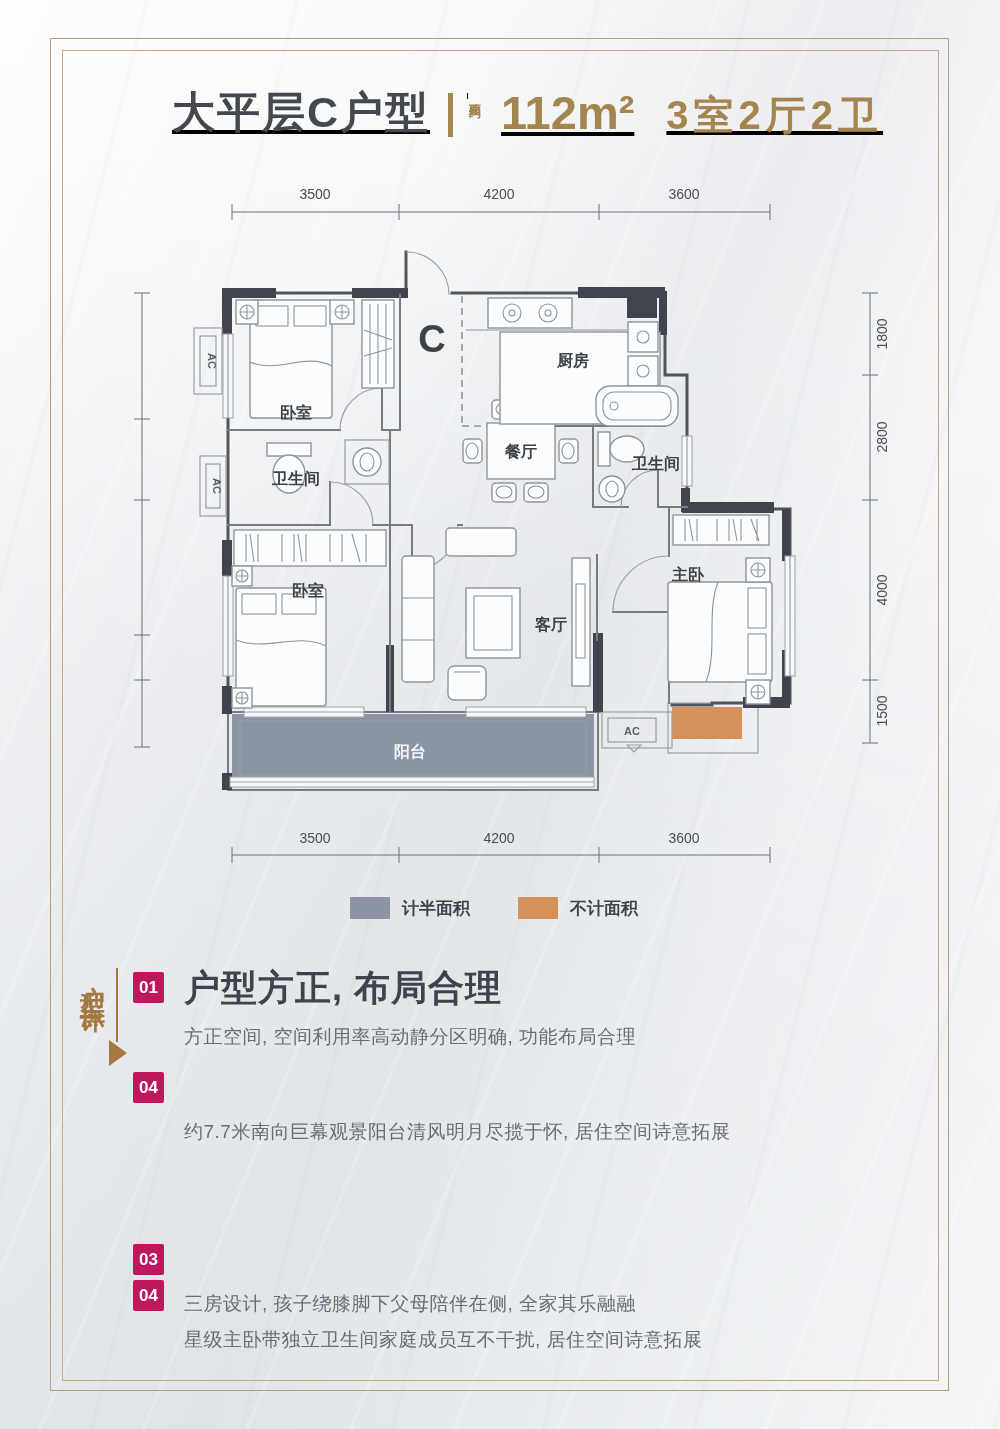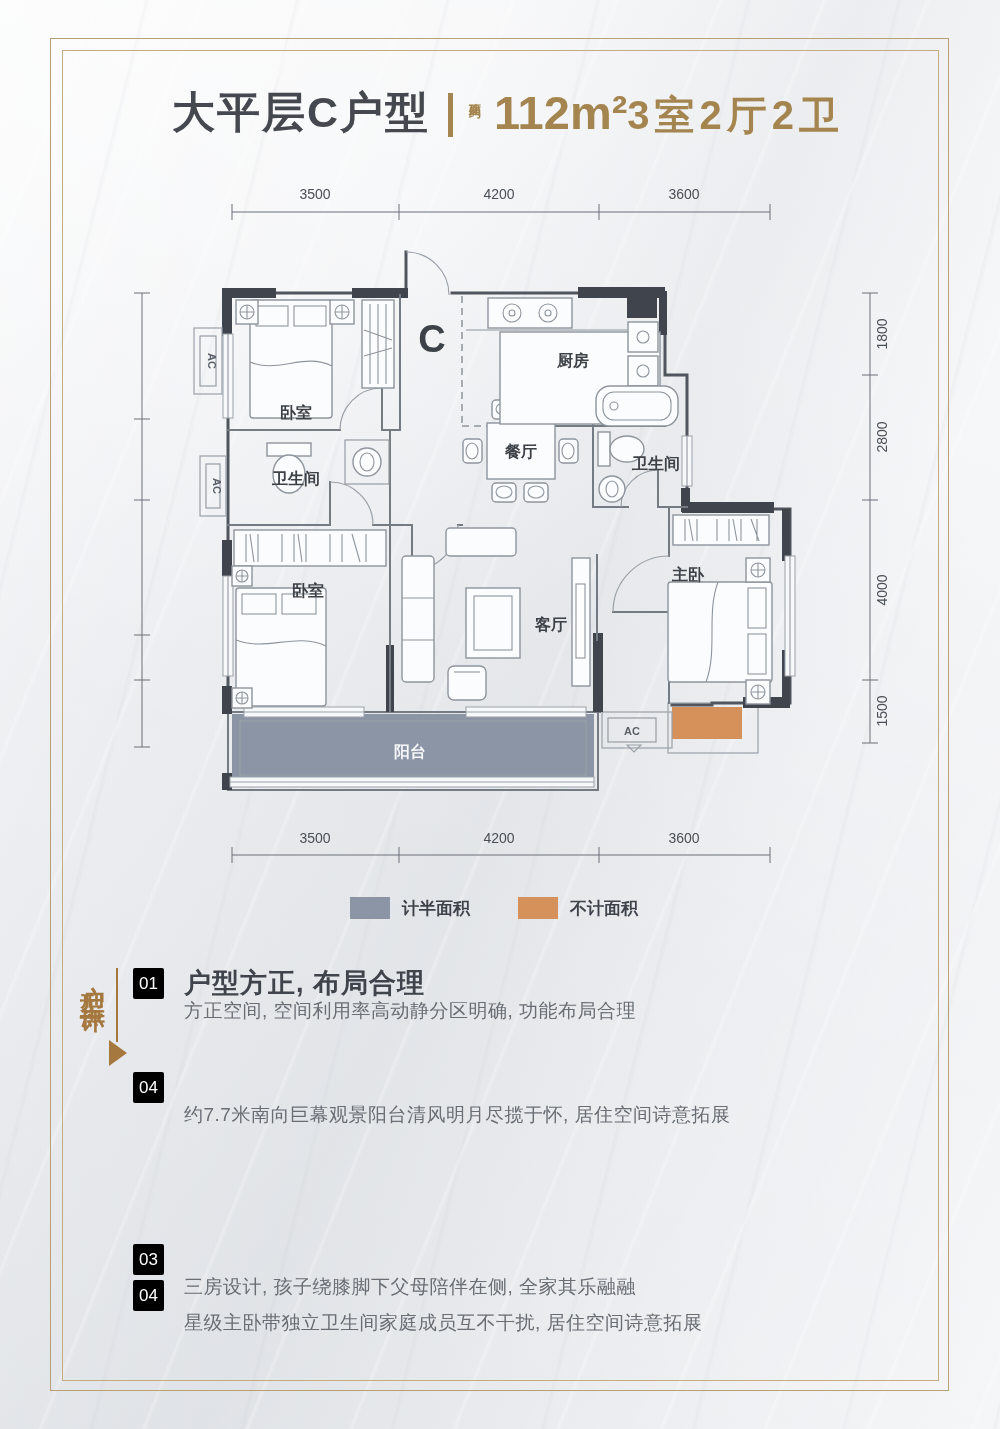--- a/index.html
+++ b/index.html
@@ -15,27 +15,27 @@
   .streaks{position:absolute;inset:0;opacity:.5;
       background:
         repeating-linear-gradient(112deg, rgba(255,255,255,0) 0 90px, rgba(255,255,255,.55) 92px, rgba(255,255,255,0) 96px),
         repeating-linear-gradient(104deg, rgba(176,182,190,0) 0 140px, rgba(176,182,190,.18) 142px, rgba(176,182,190,0) 146px);}
   .frame-outer{position:absolute;left:50px;top:38px;width:897px;height:1351px;
       border:1.5px solid #b99f74;}
   .frame-inner{position:absolute;left:62px;top:50px;width:875px;height:1329px;
       border:1px solid #c4ab80;}
 
   
-  .header{position:absolute;left:172px;top:88px;display:flex;align-items:flex-start;white-space:nowrap;}
+  .header{position:absolute;left:172px;top:88px;display:flex;align-items:flex-start;white-space:nowrap;text-decoration:underline;}
   .h-title{font-size:43px;font-weight:bold;color:#45494f;letter-spacing:2px;line-height:1.15;}
   .h-divider{width:5px;height:44px;background:#a5854f;margin:5px 13px 0 18px;}
   .h-arealabel{writing-mode:vertical-rl;font-size:12px;font-weight:bold;color:#a5854f;
       letter-spacing:2px;height:44px;margin-top:5px;}
-  .h-area{font-size:47px;font-weight:bold;color:#a5854f;line-height:1.05;margin-left:11px;}
-  .h-spec{font-size:40px;font-weight:bold;color:#a5854f;letter-spacing:5px;line-height:1.2;margin-top:3px;}
+  .h-area{font-size:47px;font-weight:bold;color:#a5854f;line-height:1.05;margin-left:18px;}
+  .h-spec{font-size:40px;font-weight:bold;color:#a5854f;letter-spacing:5px;line-height:1.2;margin-left:32px;margin-top:3px;}
 
   
   .plan{position:absolute;left:130px;top:180px;}
   .wall{stroke:#51565e;stroke-width:3;fill:none;stroke-linecap:square;}
   .wall2{stroke:#757b83;stroke-width:2;fill:none;stroke-linecap:square;}
   .thin{stroke:#9aa1a8;stroke-width:1.2;fill:none;}
   .furn{stroke:#8e959d;stroke-width:1.4;fill:#fbfcfd;}
   .furn2{stroke:#8e959d;stroke-width:1.1;fill:none;}
   .pier{fill:#40454d;stroke:none;}
   .dash{stroke:#8e959d;stroke-width:1.5;fill:none;stroke-dasharray:7 5;}
@@ -50,24 +50,24 @@
 
   
   .review-vert{position:absolute;left:80px;top:966px;writing-mode:vertical-rl;
       font-size:25px;font-weight:bold;color:#a5783f;letter-spacing:7px;line-height:1;}
   .review-line{position:absolute;left:116px;top:968px;width:2px;height:74px;background:#a5783f;}
   .review-arrow{position:absolute;left:109px;top:1040px;width:0;height:0;
       border-top:13px solid transparent;border-bottom:13px solid transparent;
       border-left:18px solid #a5783f;}
   .item{position:absolute;left:133px;width:760px;}
   .item-head{display:flex;align-items:center;}
-  .badge{width:31px;height:31px;background:#000000;color:#fff;font-size:17px;font-weight:normal;
+  .badge{width:31px;height:31px;background:#be185d;color:#fff;font-size:17px;font-weight:bold;
       display:flex;align-items:center;justify-content:center;border-radius:2px;flex:0 0 31px;}
-  .item-title{font-size:27px;font-weight:bold;color:#3f444c;letter-spacing:1px;margin-left:20px;line-height:1.1;}
-  .item-desc{font-size:19px;color:#696e75;letter-spacing:.5px;margin:0 0 0 51px;line-height:1.3;}
+  .item-title{font-size:36px;font-weight:bold;color:#3f444c;letter-spacing:1px;margin-left:20px;line-height:1.1;}
+  .item-desc{font-size:19px;color:#696e75;letter-spacing:.5px;margin:17px 0 0 51px;line-height:1.3;}
   .i1{top:968px;} .i2{top:1072px;} .i3{top:1244px;} .i4{top:1280px;}
 </style>
 </head>
 <body>
 
 <div class="bg"></div>
 <div class="streaks"></div>
 <div class="frame-outer"></div>
 <div class="frame-inner"></div>
 

